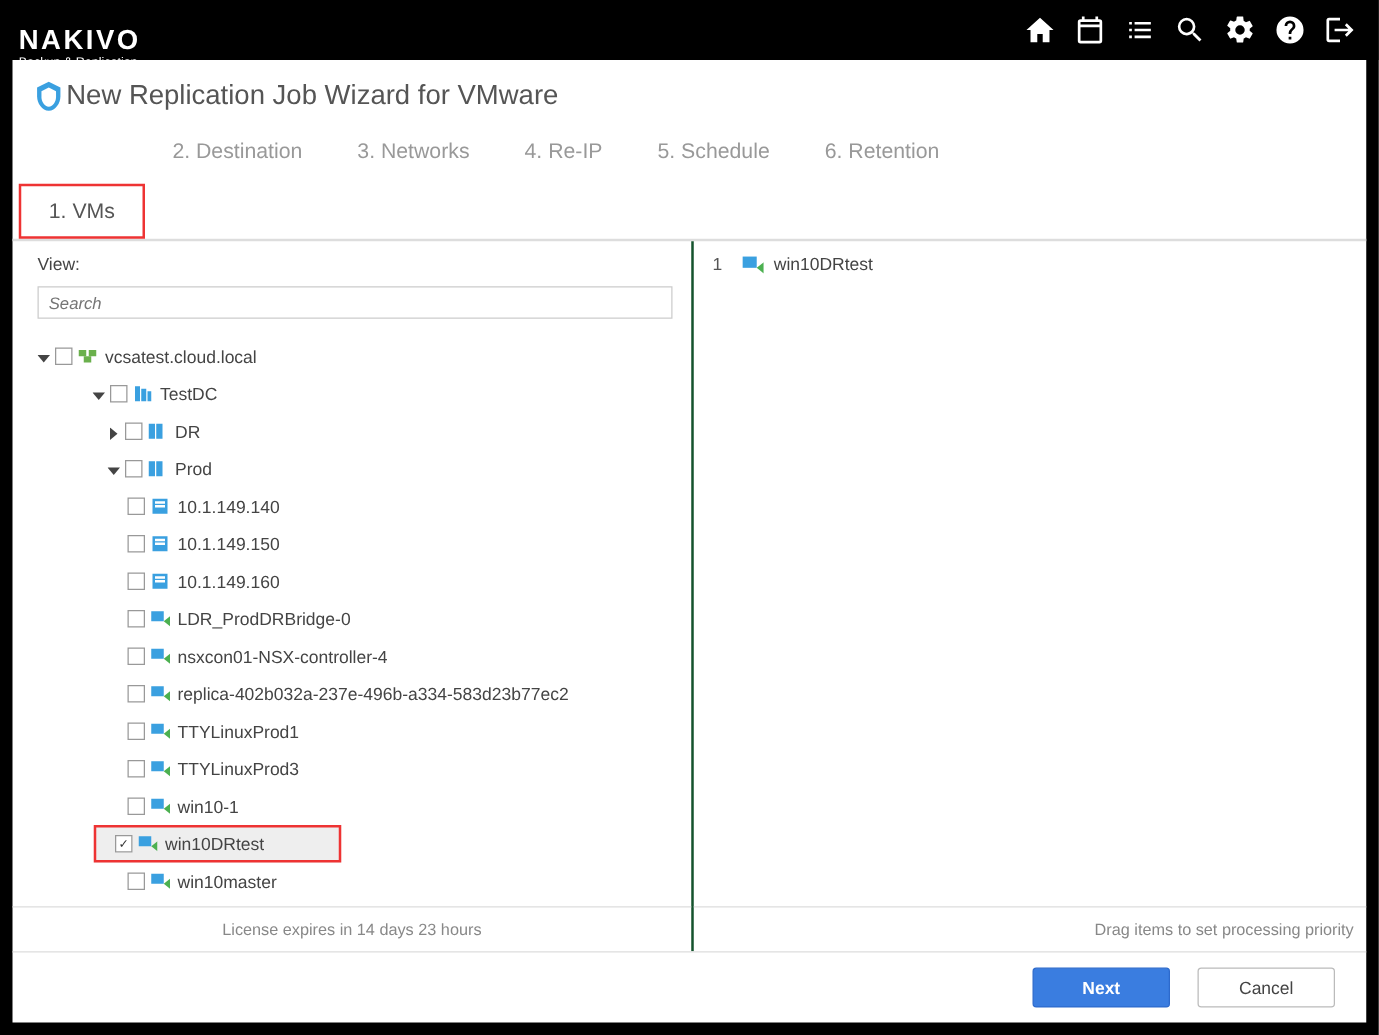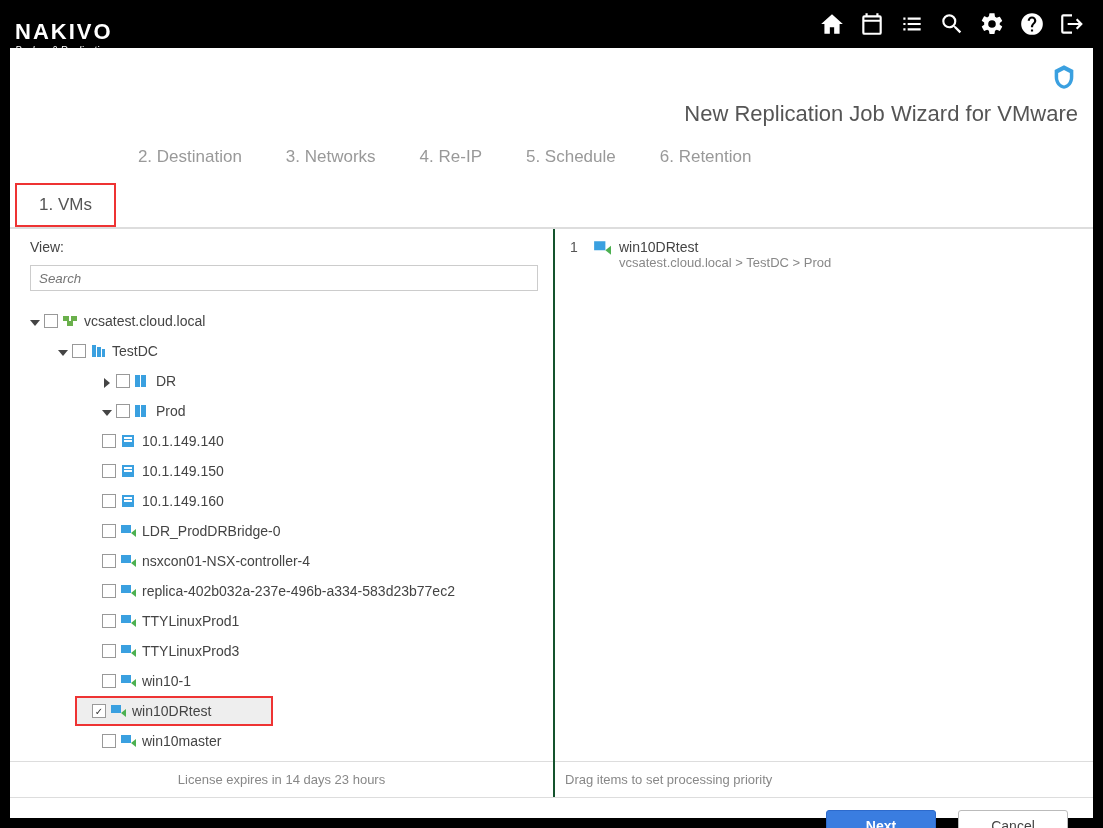--- a/index.html
+++ b/index.html
@@ -1,28 +1,28 @@
 <!DOCTYPE html>
 <html><head>
 <meta charset="utf-8">
 <style>
 * { box-sizing: border-box; margin: 0; padding: 0; }
 body { font-family: Arial, sans-serif; background: #000; width: 1103px; height: 828px; overflow: hidden; font-size: 14px; }
 
 .header { background: #000; height: 48px; display: flex; justify-content: space-between; align-items: center; padding: 0 15px; }
 .logo { color: #fff; margin-top: 27px; }
 .logo-main { font-size: 22px; font-weight: bold; letter-spacing: 2px; }
-.logo-sub { font-size: 10px; font-style: italic; }
+.logo-sub { font-size: 10px; }
 .header-icons { display: flex; gap: 8px; }
 .header-icon { width: 32px; height: 32px; display: flex; align-items: center; justify-content: center; cursor: pointer; }
 .header-icon svg { fill: #fff; width: 26px; height: 26px; }
 
 .main { background: #fff; margin: 0 10px 10px 10px; height: 770px; display: flex; flex-direction: column; }
 
-.title-bar { display: flex; align-items: flex-end; gap: 10px; padding: 15px 15px 10px 15px; flex-direction: column; }
+.title-bar { display: flex; align-items: flex-start; padding: 15px 15px 10px 15px; }
 .title-icon { width: 28px; height: 28px; }
 .title-icon svg { width: 28px; height: 28px; }
 .title-text { font-size: 22px; color: #555; }
 
 .tabs { display: flex; border-bottom: 1px solid #ddd; padding: 0 5px; }
 .tab { padding: 10px 22px; color: #999; font-size: 17px; cursor: pointer; position: relative; }
 .tab.active { color: #555; border-bottom: 2px solid #888; }
 .tab.highlighted { border: 2px solid #e33; margin-top: 46px; }
 
 .content { flex: 1; display: flex; border-top: 1px solid #ddd; }
@@ -40,34 +40,34 @@
 .tree-node.selected { background: #eee; }
 .tree-node.highlighted { border: 2px solid #e33; margin: 0 280px 0 65px; padding-left: 0; }
 .expander { width: 12px; height: 12px; margin-right: 2px; }
 .expander svg { width: 10px; height: 10px; fill: #444; }
 .checkbox { width: 14px; height: 14px; border: 1px solid #999; margin-right: 4px; background: #fff; display: flex; align-items: center; justify-content: center; }
 .checkbox.checked::after { content: "✓"; font-size: 10px; color: #333; }
 .node-icon { width: 18px; height: 18px; margin-right: 4px; display: flex; align-items: center; }
 .node-icon svg { width: 16px; height: 16px; }
 .node-label { color: #444; }
 
-.indent-1 { padding-left: 48px; }
-.indent-2 { padding-left: 76px; margin-left: 16px; }
+.indent-1 { padding-left: 64px; }
+.indent-2 { padding-left: 76px; }
 .indent-3 { padding-left: 80px; margin-left: 12px; }
 
 .right-item { display: flex; padding: 10px 15px; gap: 8px; }
 .right-num { color: #555; width: 15px; }
 .right-icon { width: 18px; height: 18px; }
 .right-icon svg { width: 18px; height: 18px; }
 .right-text { flex: 1; }
 .right-name { color: #444; }
 .right-path { color: #888; font-size: 13px; }
 
 .footer-left { border-top: 1px solid #ddd; padding: 10px; text-align: center; color: #888; font-size: 13px; }
-.footer-right { border-top: 1px solid #ddd; padding: 10px; text-align: left; color: #888; font-size: 13px; }
+.footer-right { border-top: 1px solid #ddd; padding: 10px; text-align: right; color: #888; font-size: 13px; }
 
 .buttons { display: flex; justify-content: flex-end; gap: 22px; padding: 12px 25px; border-top: 1px solid #ddd; }
 .btn { width: 110px; height: 32px; border-radius: 3px; font-size: 14px; cursor: pointer; }
 .btn-primary { background: #3a7de0; color: #fff; border: 1px solid #2d6acc; font-weight: bold; }
 .btn-secondary { background: #fff; color: #444; border: 1px solid #bbb; }
 </style>
 </head>
 <body>
 
 <div class="header">
@@ -320,21 +320,20 @@
     <div class="right-panel">
       <div style="flex:1">
         <div class="right-item">
           <span class="right-num">1</span>
           <span class="right-icon"><svg viewBox="0 0 16 16">
                 <rect x="1" y="2" width="10" height="8" fill="#3aa0e0"></rect>
                 <path d="M11 10l5 4V6z" fill="#4cb050"></path>
               </svg></span>
           <div class="right-text">
             <div class="right-name">win10DRtest</div>
-            <div class="right-path">vcsatest.cloud.local &gt; TestDC &gt; Prod</div>
           </div>
         </div>
       </div>
       <div class="footer-right">Drag items to set processing priority</div>
     </div>
   </div>
 
   <div class="buttons">
     <button class="btn btn-primary">Next</button>
     <button class="btn btn-secondary">Cancel</button>

